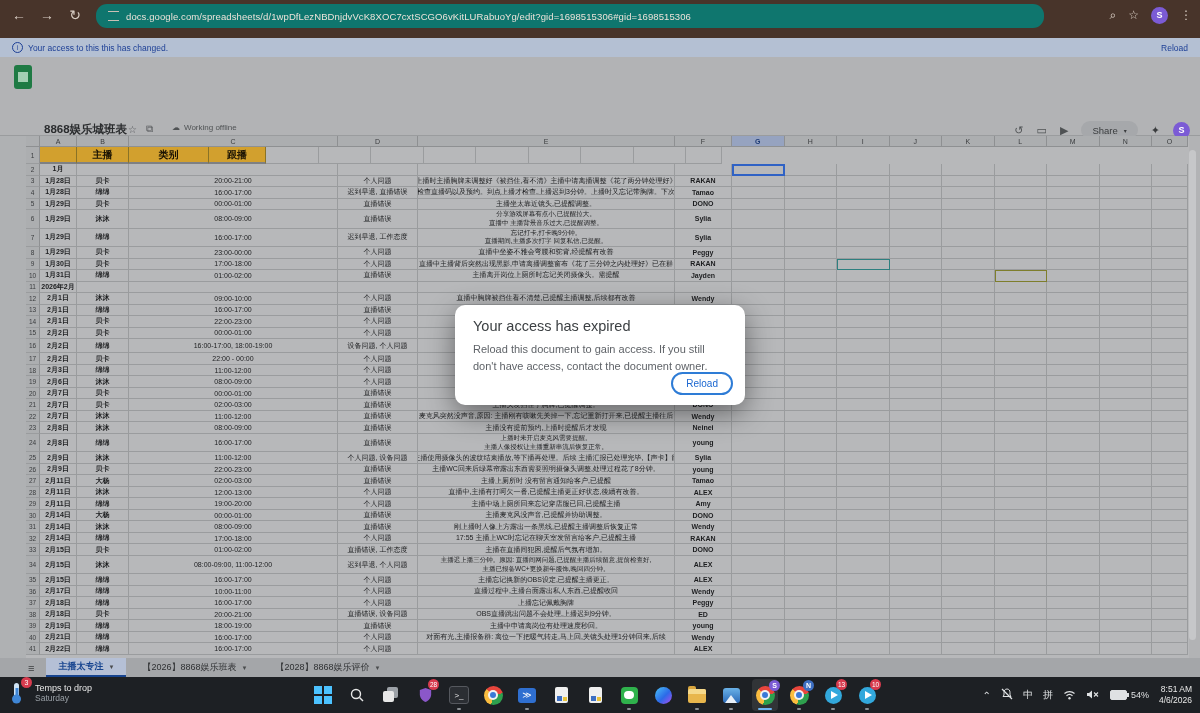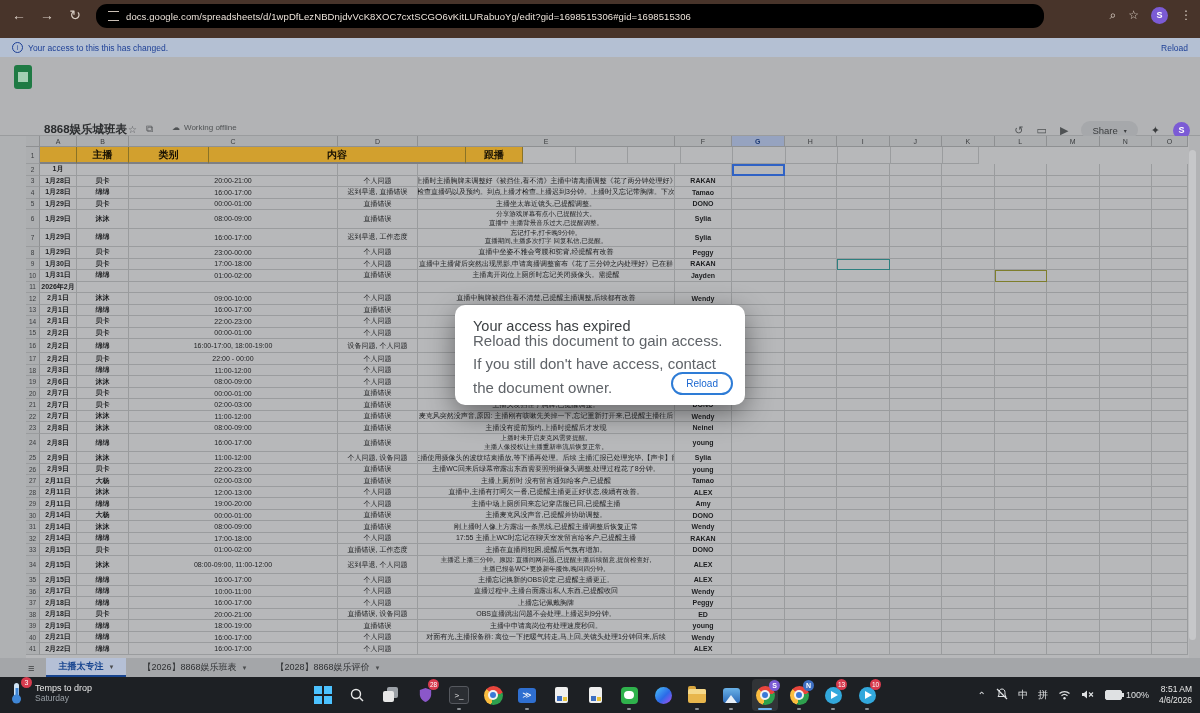--- a/index.html
+++ b/index.html
@@ -4,21 +4,21 @@
 <style>
   html,body{margin:0;padding:0;background:#000;}
   #screen{position:relative;width:1200px;height:713px;overflow:hidden;
     font-family:"Liberation Sans",sans-serif;background:#b2b3b5;}
 
   
   #chrome-bar{position:absolute;left:0;top:0;width:1200px;height:38px;background:#48342a;}
   .nav-ic{position:absolute;top:4px;width:22px;height:22px;color:#d9cec4;font-size:14px;
     display:flex;align-items:center;justify-content:center;}
   #url-pill{position:absolute;left:96px;top:4px;width:948px;height:21px;border-radius:11px;
-    background:#000000;display:flex;align-items:center;gap:7px;padding:12px 12px;box-sizing:border-box;}
+    background:#0f766e;display:flex;align-items:center;gap:7px;padding:12px 12px;box-sizing:border-box;}
   #tune-ic{width:11px;height:8px;border-top:1.5px solid #cabfb5;border-bottom:1.5px solid #cabfb5;position:relative;top:0px;}
   #url-text{font-size:9.5px;color:#ece3da;letter-spacing:.1px;white-space:nowrap;overflow:hidden;}
   #chrome-right{position:absolute;right:8px;top:4px;display:flex;align-items:center;gap:12px;height:22px;}
   .cr-ic{color:#d9cec4;font-size:12px;}
   #profile-chip{width:17px;height:17px;border-radius:50%;background:#7b5bd5;color:#fff;
     font-size:9px;font-weight:bold;display:flex;align-items:center;justify-content:center;}
 
   
   #infobar{position:absolute;left:0;top:38px;width:1200px;height:19px;background:#b4c0d3;
     display:flex;align-items:center;justify-content:space-between;padding:0 12px;box-sizing:border-box;}
@@ -85,21 +85,21 @@
     display:flex;align-items:center;gap:4px;padding-left:28px;box-sizing:border-box;}
   #tab-menu-ic{color:#3a3c3e;font-size:11px;margin-right:8px;}
   .sheet-tab{height:19px;display:flex;align-items:center;gap:5px;padding:0 12px;font-size:9px;color:#2f3133;}
   .sheet-tab .dd{font-size:6px;color:#4a4c4e;}
   .sheet-tab.active{background:#b5c0d6;color:#17448f;font-weight:bold;border-bottom:2px solid #17448f;box-sizing:border-box;}
 
   
   #modal{position:absolute;left:455px;top:305px;width:290px;height:100px;background:#fff;border-radius:10px;
     box-shadow:0 8px 28px rgba(0,0,0,.45);z-index:50;}
   #modal-title{position:absolute;left:18px;top:13px;font-size:14.5px;color:#3c4043;}
-  #modal-body{position:absolute;left:18px;top:24px;width:252px;font-size:15px;line-height:1.55;color:#5f6368;}
+  #modal-body{position:absolute;left:18px;top:36px;width:252px;font-size:11px;line-height:1.55;color:#5f6368;}
   #modal-btn{position:absolute;right:12px;bottom:10px;border:2px solid #2e7cd6;border-radius:14px;
     padding:4px 13px;font-size:10px;color:#1a66d0;background:#fff;}
 
   
   #taskbar{position:absolute;left:0;top:677px;width:1200px;height:36px;background:#1d2024;}
   #weather{position:absolute;left:6px;top:3px;display:flex;align-items:center;gap:7px;}
   #weather-ic{position:relative;width:22px;height:26px;}
   #weather-badge{position:absolute;right:-4px;top:-3px;min-width:11px;height:11px;border-radius:6px;
     background:#d83b4e;color:#fff;font-size:7px;display:flex;align-items:center;justify-content:center;}
   #weather .l1{font-size:9px;color:#e8e8e8;}
@@ -261,21 +261,20 @@
         <div class="ch-cell" style="width: 52.5px;">M</div>
         <div class="ch-cell" style="width: 52.5px;">N</div>
         <div class="ch-cell" style="width: 36px;">O</div>
       </div>
     <div id="rows">
         <div class="g-row">
           <div class="g-cell gut" style="width: 14px; height: 17px;">1</div>
           <div class="g-cell hdr" style="width: 37px; height: 17px;"></div>
           <div class="g-cell hdr" style="width: 52px; height: 17px;">主播</div>
           <div class="g-cell hdr" style="width: 80px; height: 17px;">类别</div>
-          <div class="g-cell hdr" style="width: 257px; height: 17px;">内容</div>
           <div class="g-cell hdr" style="width: 57px; height: 17px;">跟播</div>
           <div class="g-cell" style="width: 52.5px; height: 17px;"></div>
           <div class="g-cell" style="width: 52.5px; height: 17px;"></div>
           <div class="g-cell" style="width: 52.5px; height: 17px;"></div>
           <div class="g-cell" style="width: 52.5px; height: 17px;"></div>
           <div class="g-cell" style="width: 52.5px; height: 17px;"></div>
           <div class="g-cell" style="width: 52.5px; height: 17px;"></div>
           <div class="g-cell" style="width: 52.5px; height: 17px;"></div>
           <div class="g-cell" style="width: 52.5px; height: 17px;"></div>
           <div class="g-cell" style="width: 36px; height: 17px;"></div>
@@ -1166,21 +1165,21 @@
       </span>
       <span>
         <svg width="14" height="11" viewBox="0 0 14 11">
             <polygon points="1,4 3,4 6,1.5 6,9.5 3,7 1,7" fill="#dfe1e3"></polygon>
             <line x1="8" y1="3.5" x2="12" y2="7.5" stroke="#dfe1e3" stroke-width="1.1"></line>
             <line x1="12" y1="3.5" x2="8" y2="7.5" stroke="#dfe1e3" stroke-width="1.1"></line>
           </svg>
       </span>
       <span id="battery-wrap">
         <span id="battery-body"></span>
-        <span class="tray-txt" style="font-size:9px">100%</span>
+        <span class="tray-txt" style="font-size:9px">54%</span>
       </span>
       <span id="tray-clock">
         <div>8:51 AM</div>
         <div>4/6/2026</div>
       </span>
     </div>
   </div>
 
 </div>
 

